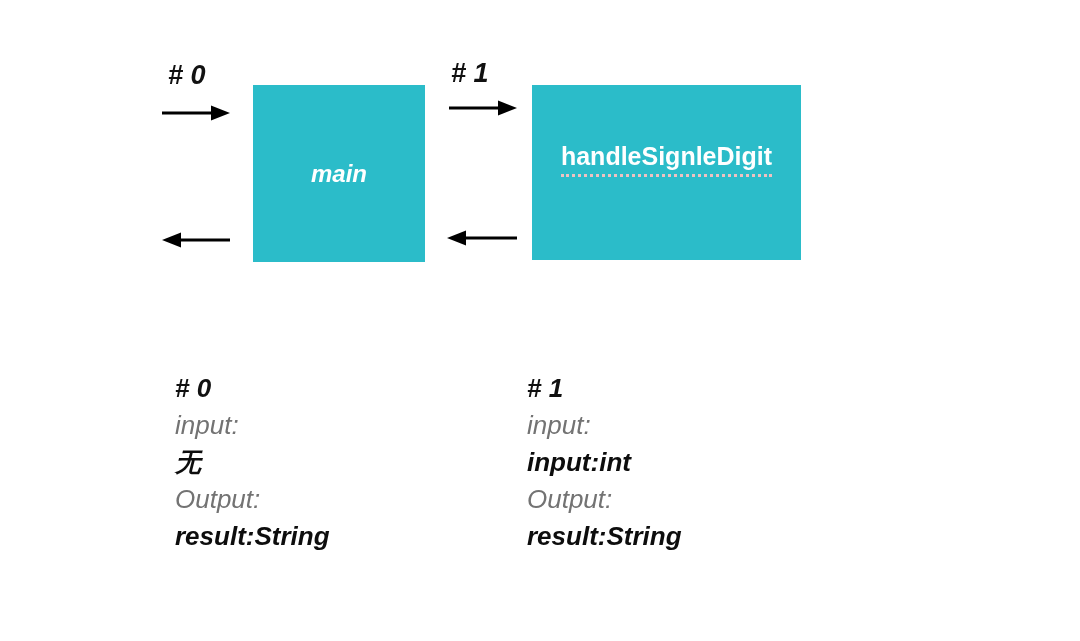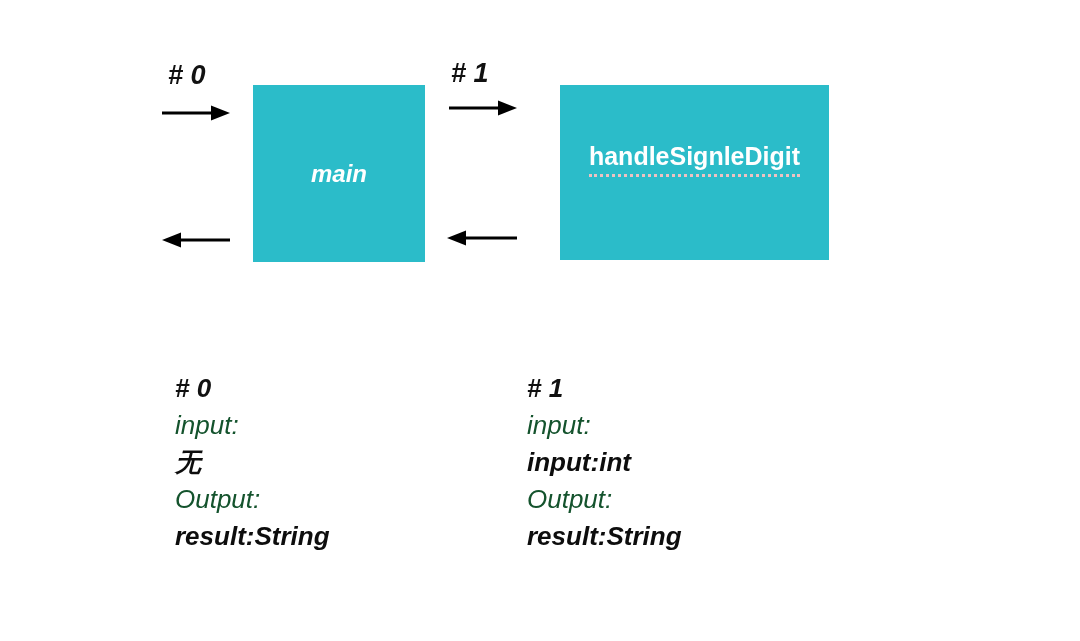--- a/index.html
+++ b/index.html
@@ -30,21 +30,21 @@
     align-items: center;
     justify-content: center;
   }
   .box-label {
     color: #ffffff;
     font-weight: 700;
     white-space: nowrap;
   }
   .box-main { left: 253px; top: 85px; width: 172px; height: 177px; }
   .box-main .box-label { font-size: 24px; font-style: italic; }
-  .box-handler { left: 560px; top: 85px; width: 269px; height: 175px; padding-bottom: 26px; box-sizing: border-box; align-items: center; }
+  .box-handler { left: 532px; top: 85px; width: 269px; height: 175px; padding-bottom: 26px; box-sizing: border-box; align-items: center; }
   .box-handler .box-label {
     font-size: 25px;
     border-bottom: 3px dotted #efc2c2;
     padding-bottom: 3px;
   }
   .arrow {
     position: absolute;
     display: block;
   }
   .specs {
@@ -61,21 +61,21 @@
     white-space: nowrap;
   }
   .spec-id {
     font-weight: 700;
     font-style: italic;
     color: #111111;
   }
   .spec-io-label {
     font-style: italic;
     font-weight: 400;
-    color: #14532d;
+    color: #737373;
   }
   .spec-value {
     font-weight: 700;
     font-style: italic;
     color: #0d0d0d;
   }
 </style>
 </head>
 <body>
 

